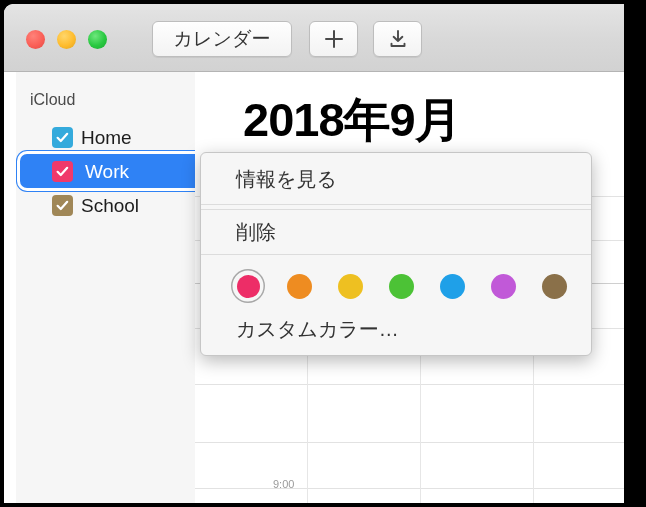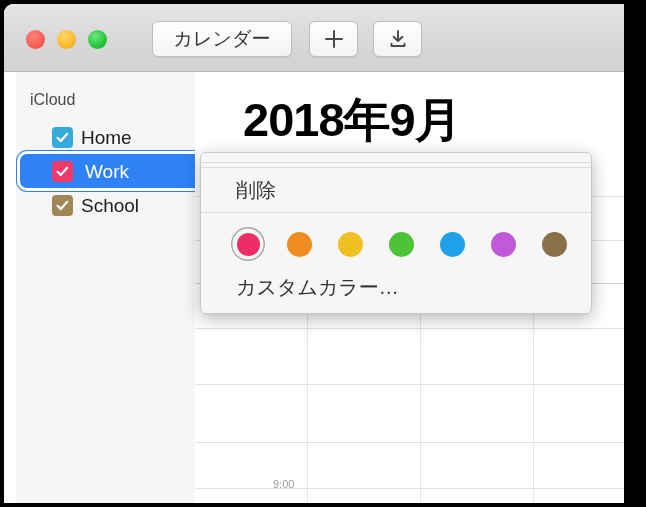--- a/index.html
+++ b/index.html
@@ -354,20 +354,23 @@
         <div class="vline" style="left:112px;"></div>
         <div class="vline" style="left:225px;"></div>
         <div class="vline" style="left:338px;"></div>
 
         <div class="time-label" style="left:78px; top:290px;">9:00</div>
       </div>
     </div>
 
     <div class="ctx-menu">
 
+      <div class="mi">
+        <span>情報を見る</span>
+      </div>
 
       <div class="sep"></div>
 
 
       <div class="sep"></div>
 
       <div class="mi tight">
         <span>削除</span>
       </div>
 

